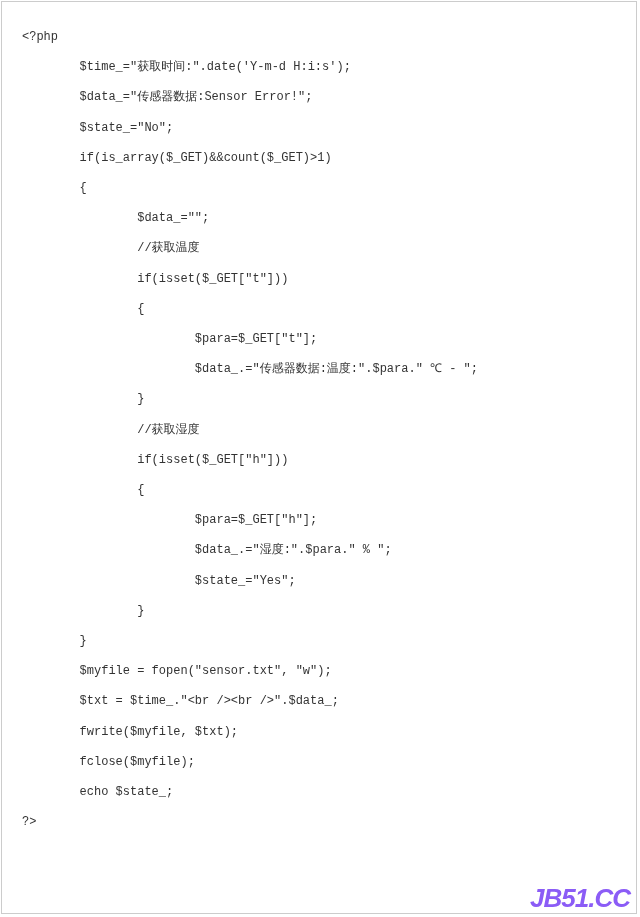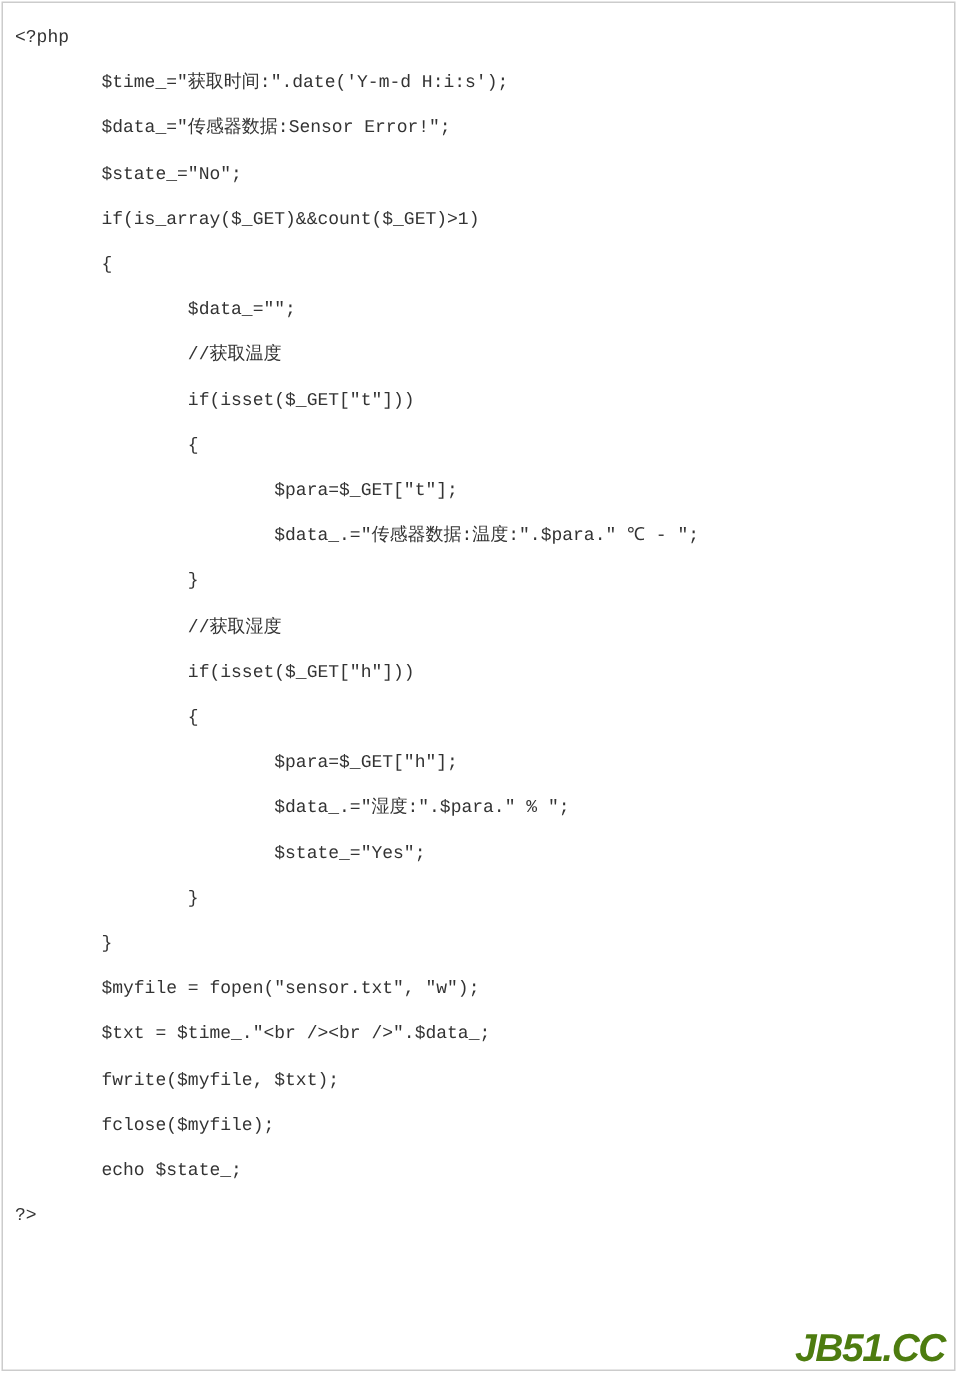--- a/index.html
+++ b/index.html
@@ -17,36 +17,36 @@
     border: 1px solid #cccccc;
     margin: 1px;
     box-sizing: border-box;
     font-family: Consolas, "Courier New", monospace;
     font-size: 12px;
     color: #333333;
     line-height: 1;
     background: #ffffff;
   }
   .code-pre {
-    margin: 0;
+    margin: 12px;
     padding: 8px 8px 8px 8px;
     white-space: pre;
     font-family: inherit;
     font-size: inherit;
     line-height: 30.2px;
   }
   .watermark {
     position: absolute;
     right: 6px;
     bottom: 2px;
     font-family: Arial, Helvetica, sans-serif;
     font-weight: 900;
     font-style: italic;
     font-size: 26px;
-    color: #4d7c0f;
+    color: #8b5cf6;
     letter-spacing: -1px;
     pointer-events: none;
   }
 </style>
 </head>
 <body>
 
 <div class="code-container">
   <pre class="code-pre">&lt;?php
         $time_="获取时间:".date('Y-m-d H:i:s');

